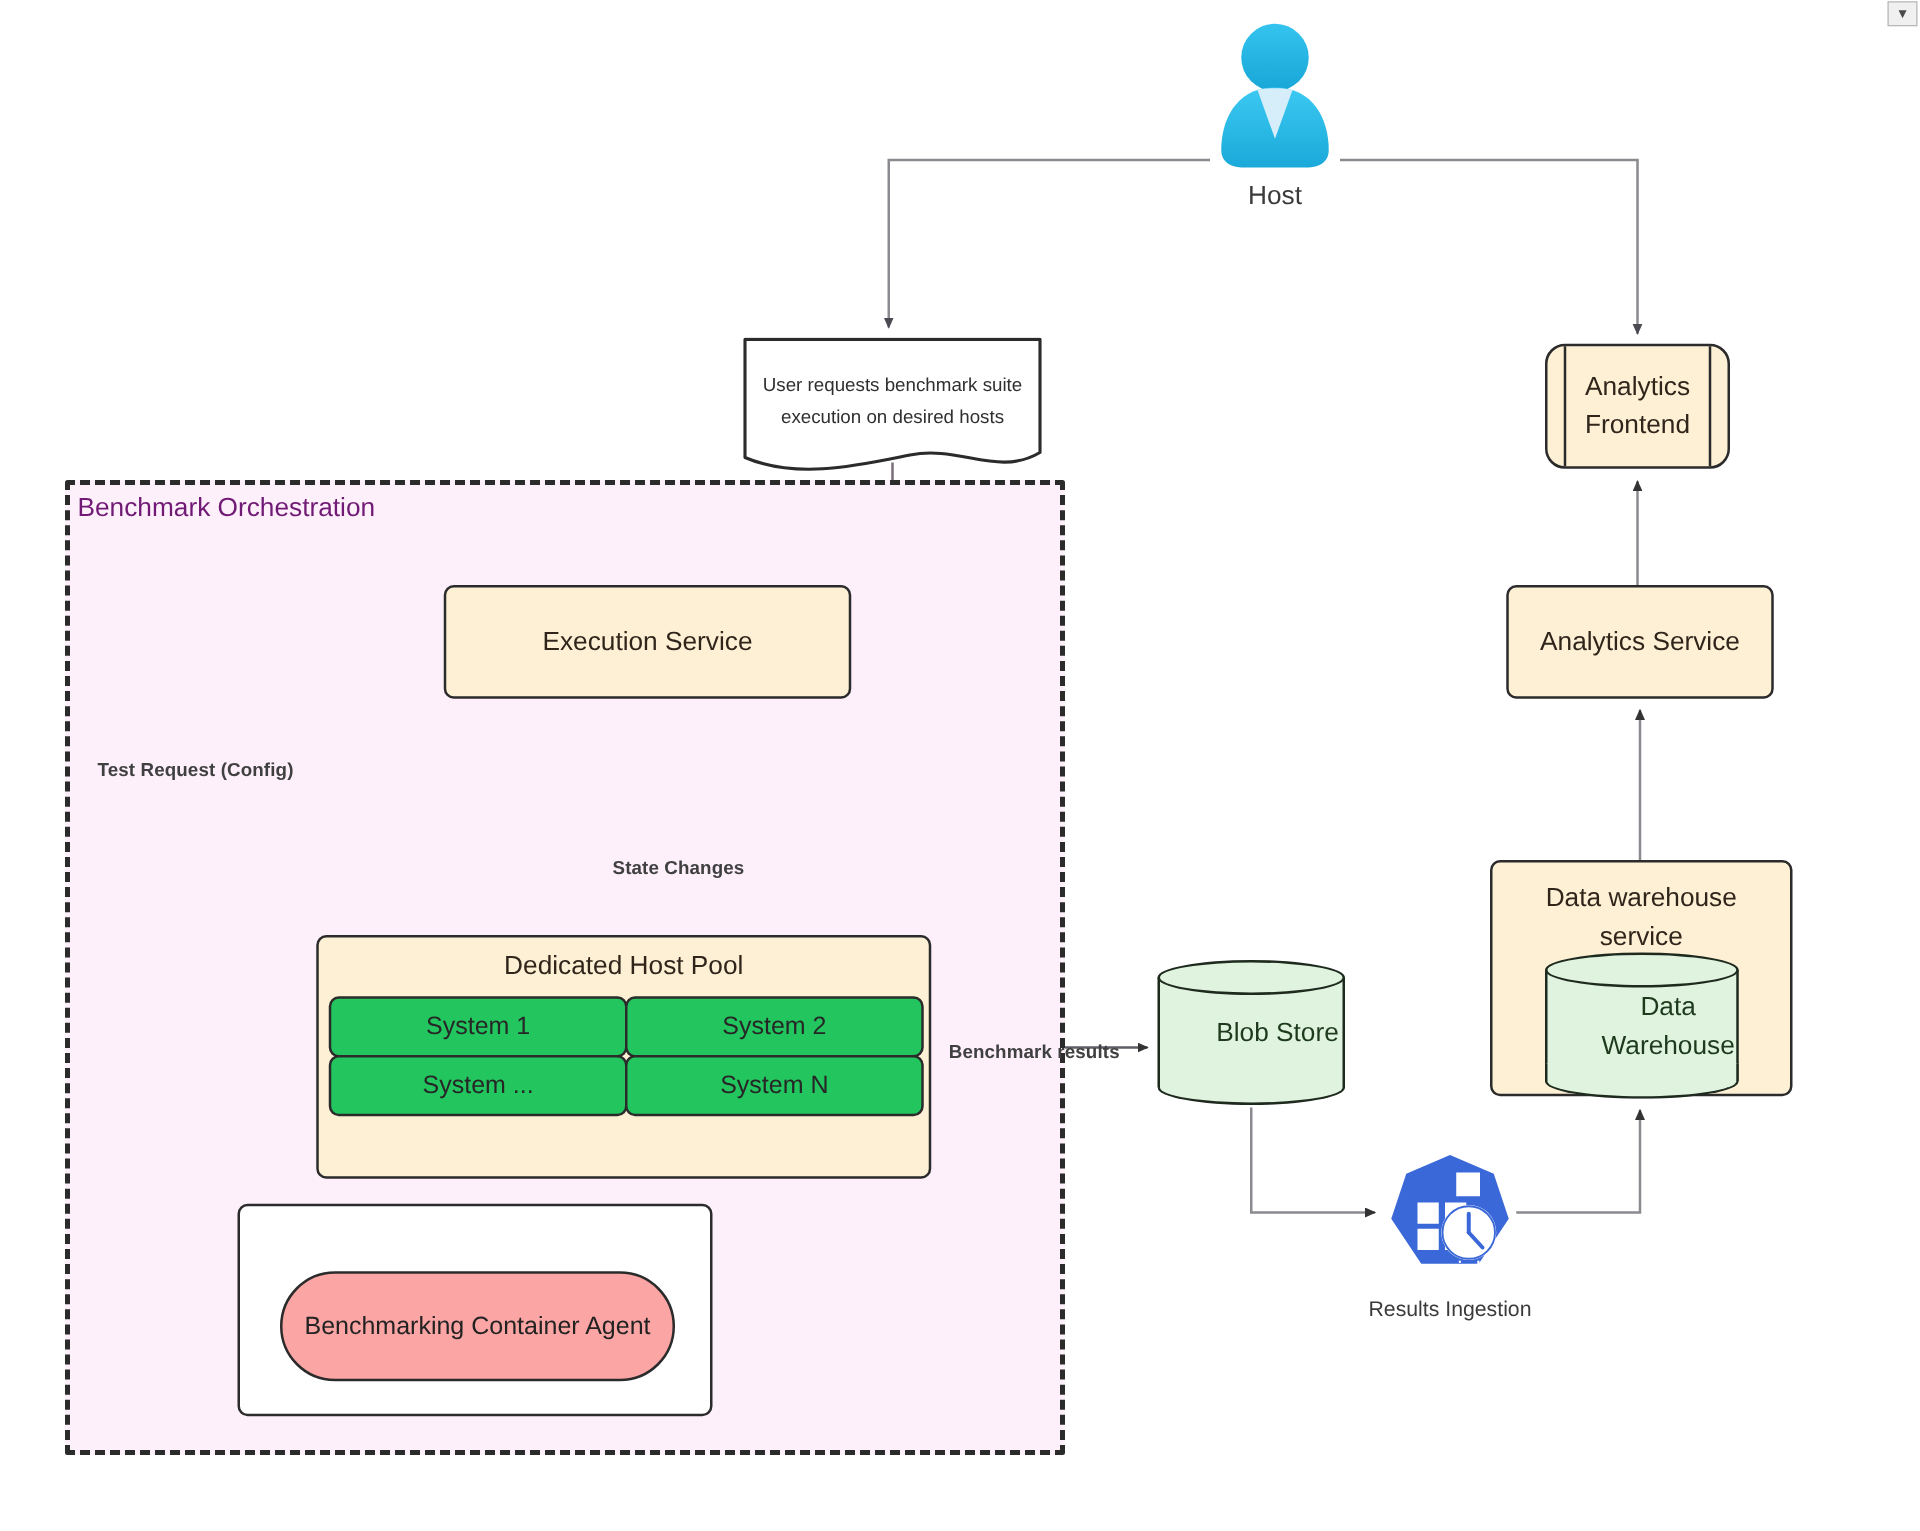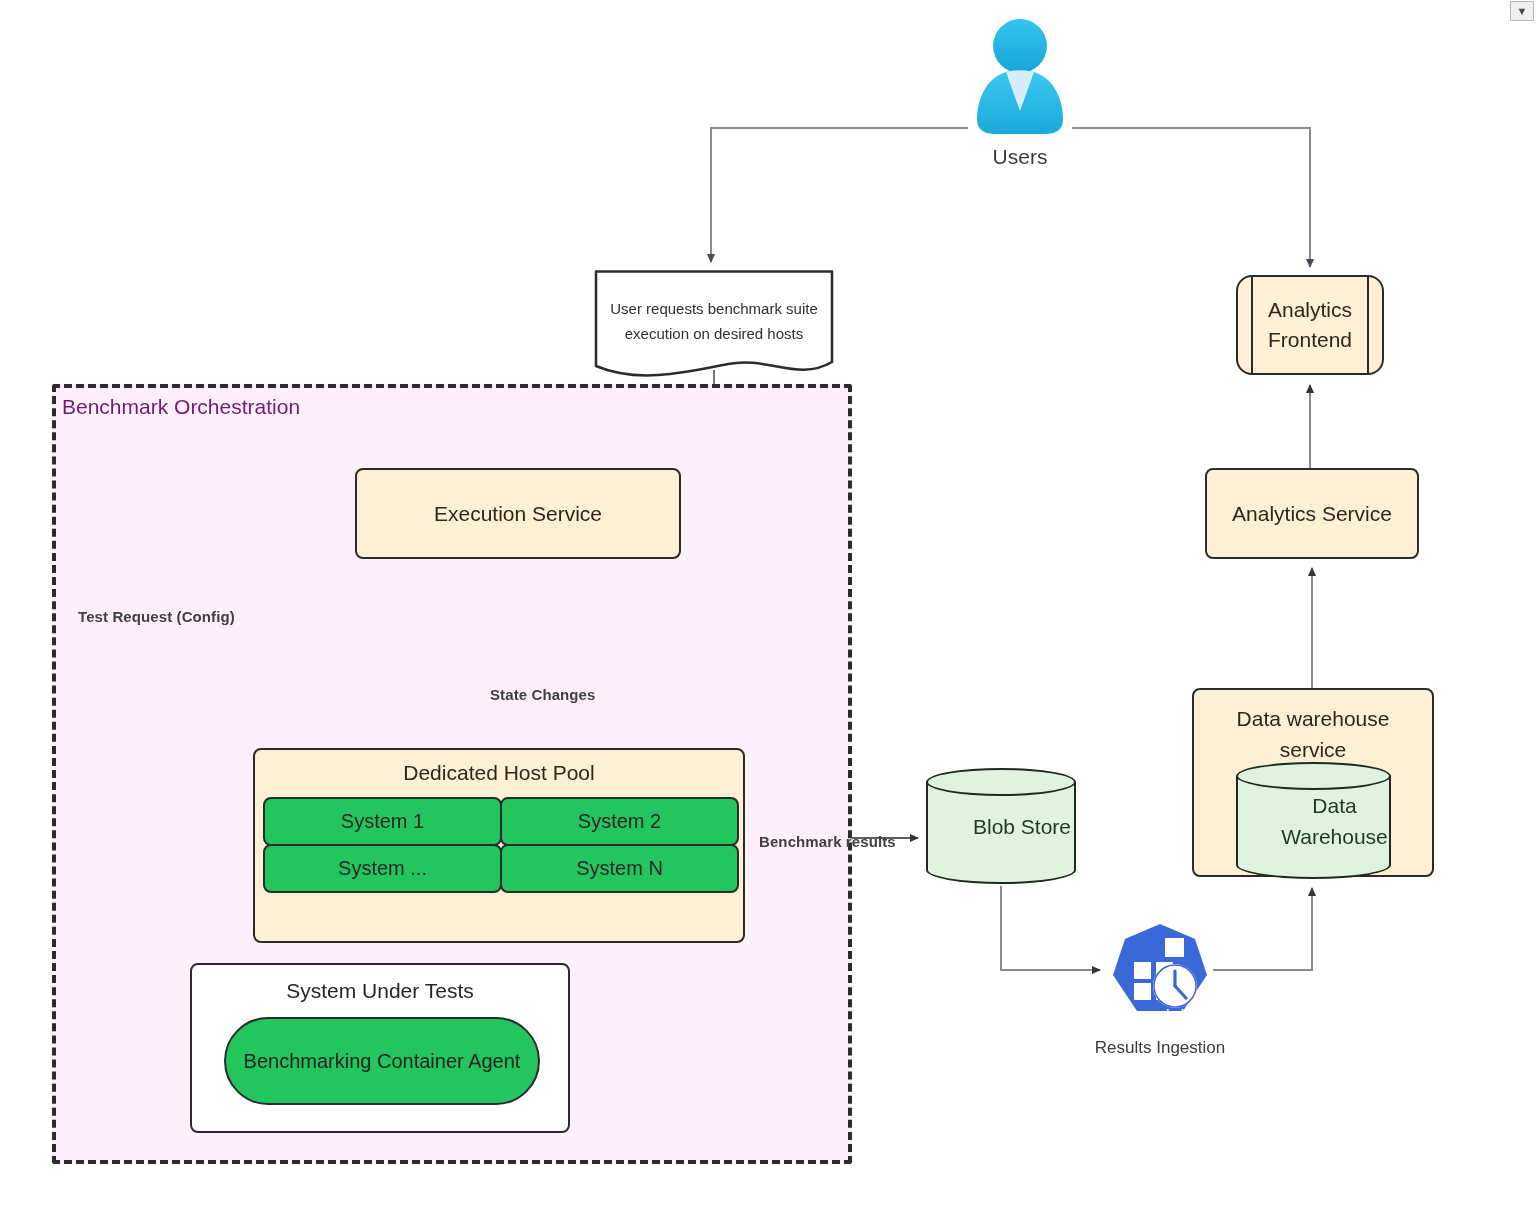--- a/index.html
+++ b/index.html
@@ -87,21 +87,21 @@
   #system-under-tests{
     left:190px;top:963px;width:380px;height:170px;
     display:block;
   }
   #sut-title{
     position:absolute;left:0;top:14px;width:100%;
     text-align:center;font-size:21px;color:#262626;
   }
   #container-agent{
     position:absolute;left:32px;top:52px;width:316px;height:88px;
-    background:#22c55e;
+    background:#fca5a5;
     border:2.5px solid #2b2b2b;
     border-radius:44px;
     display:flex;align-items:center;justify-content:center;
     font-size:20px;color:#222;
     box-sizing:border-box;
   }
 
   
   #doc-request{
     position:absolute;left:588px;top:270px;width:252px;height:112px;
@@ -253,21 +253,21 @@
         <linearGradient id="ugBody" x1="0" y1="0" x2="0" y2="1">
           <stop offset="0%" stop-color="#3cc9f2"></stop>
           <stop offset="100%" stop-color="#1aa9d9"></stop>
         </linearGradient>
       </defs>
       <circle cx="55" cy="38" r="27" fill="url(#ugHead)"></circle>
       <path d="M55,62 C24,62 12,88 12,112 C12,122 20,126 30,126 L80,126 C90,126 98,122 98,112 C98,88 86,62 55,62 z" fill="url(#ugBody)"></path>
       <path d="M41,64 L55,103 L69,64 C64,62 46,62 41,64 z" fill="#d5eefa"></path>
     </svg>
   </div>
-  <div id="users-label">Users</div>
+  <div id="users-label">Host</div>
 
   <div id="group-orchestration"></div>
   <div id="group-orchestration-title">Benchmark Orchestration</div>
 
   <div id="doc-request">
     <svg viewBox="0 0 252 112" width="252" height="112" style="position:absolute;left:0;top:0;">
       <path d="M8,1.5 L244,1.5 L244,92 C210,112 180,86 140,94 C100,102 50,114 8,96 z" fill="#ffffff" stroke="#2b2b2b" stroke-width="2.5" stroke-linejoin="round"></path>
     </svg>
     <div id="doc-request-text">
       <span>User requests benchmark suite</span><br>
@@ -295,21 +295,20 @@
       <div class="host-cell">
           <span>System ...</span>
         </div>
       <div class="host-cell">
           <span>System N</span>
         </div>
     </div>
   </div>
 
   <div class="node box-white" id="system-under-tests">
-    <div id="sut-title">System Under Tests</div>
     <div id="container-agent">
       <span>Benchmarking Container Agent</span>
     </div>
   </div>
 
   <div class="cyl" id="blob-store">
     <div class="cyl-body"></div>
     <div class="cyl-bot"></div>
     <div class="cyl-top"></div>
     <div class="cyl-text">Blob Store</div>

